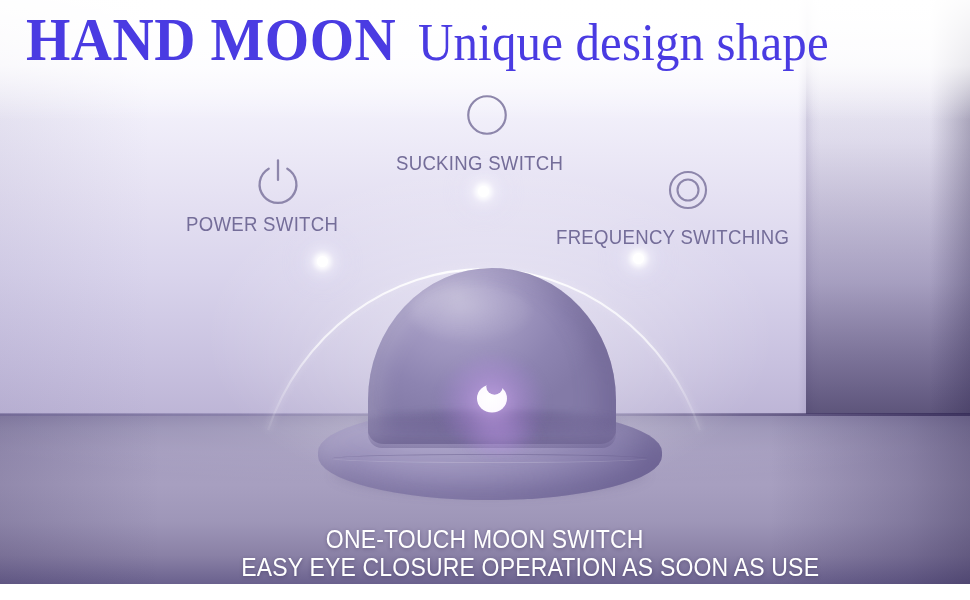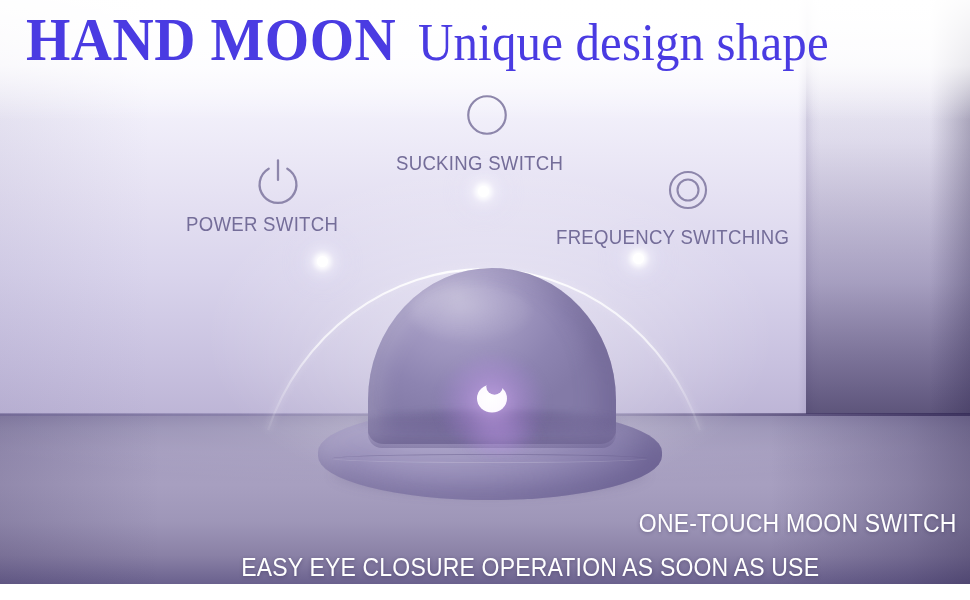--- a/index.html
+++ b/index.html
@@ -431,20 +431,20 @@
         <mask id="moonBite">
           <rect x="0" y="0" width="38" height="36" fill="#000"></rect>
           <ellipse cx="19" cy="19.5" rx="15" ry="14" fill="#fff"></ellipse>
           <circle cx="21.5" cy="7.5" r="8.2" fill="#000"></circle>
         </mask>
       </defs>
       <rect x="0" y="0" width="38" height="36" fill="url(#moonFill)" mask="url(#moonBite)"></rect>
     </svg>
   </div>
 
-  <div class="caption" style="top: 509px; color: rgb(255, 255, 255); text-align: right;">
+  <div class="caption" style="top: 525px; color: rgb(255, 255, 255);">
     <span>ONE-TOUCH MOON SWITCH</span>
   </div>
   <div class="caption" style="top: 553px; color: rgb(255, 255, 255); margin-left: 45px;">
     <span>EASY EYE CLOSURE OPERATION AS SOON AS USE</span>
   </div>
 
 </div>
 
 </body></html>

